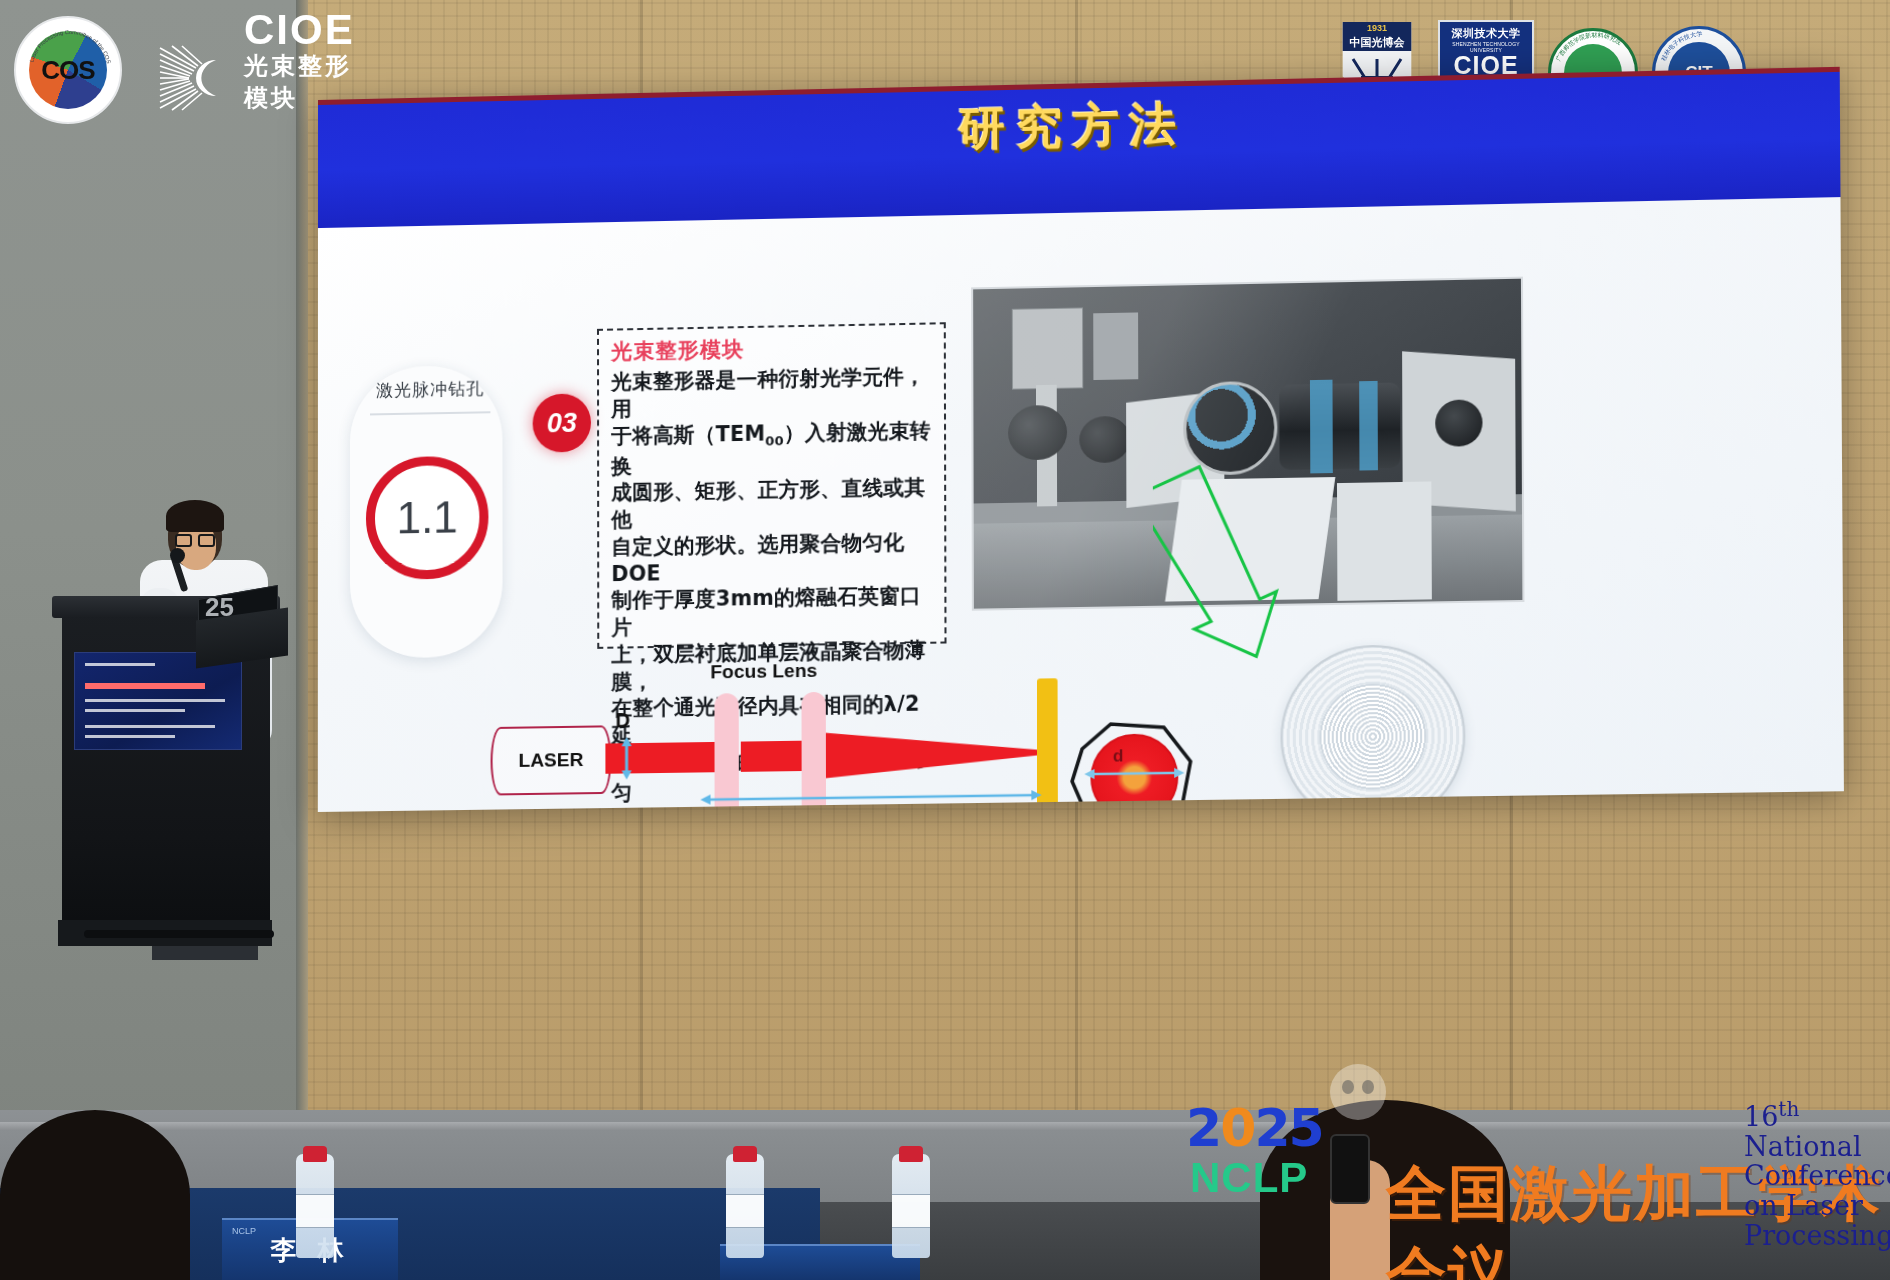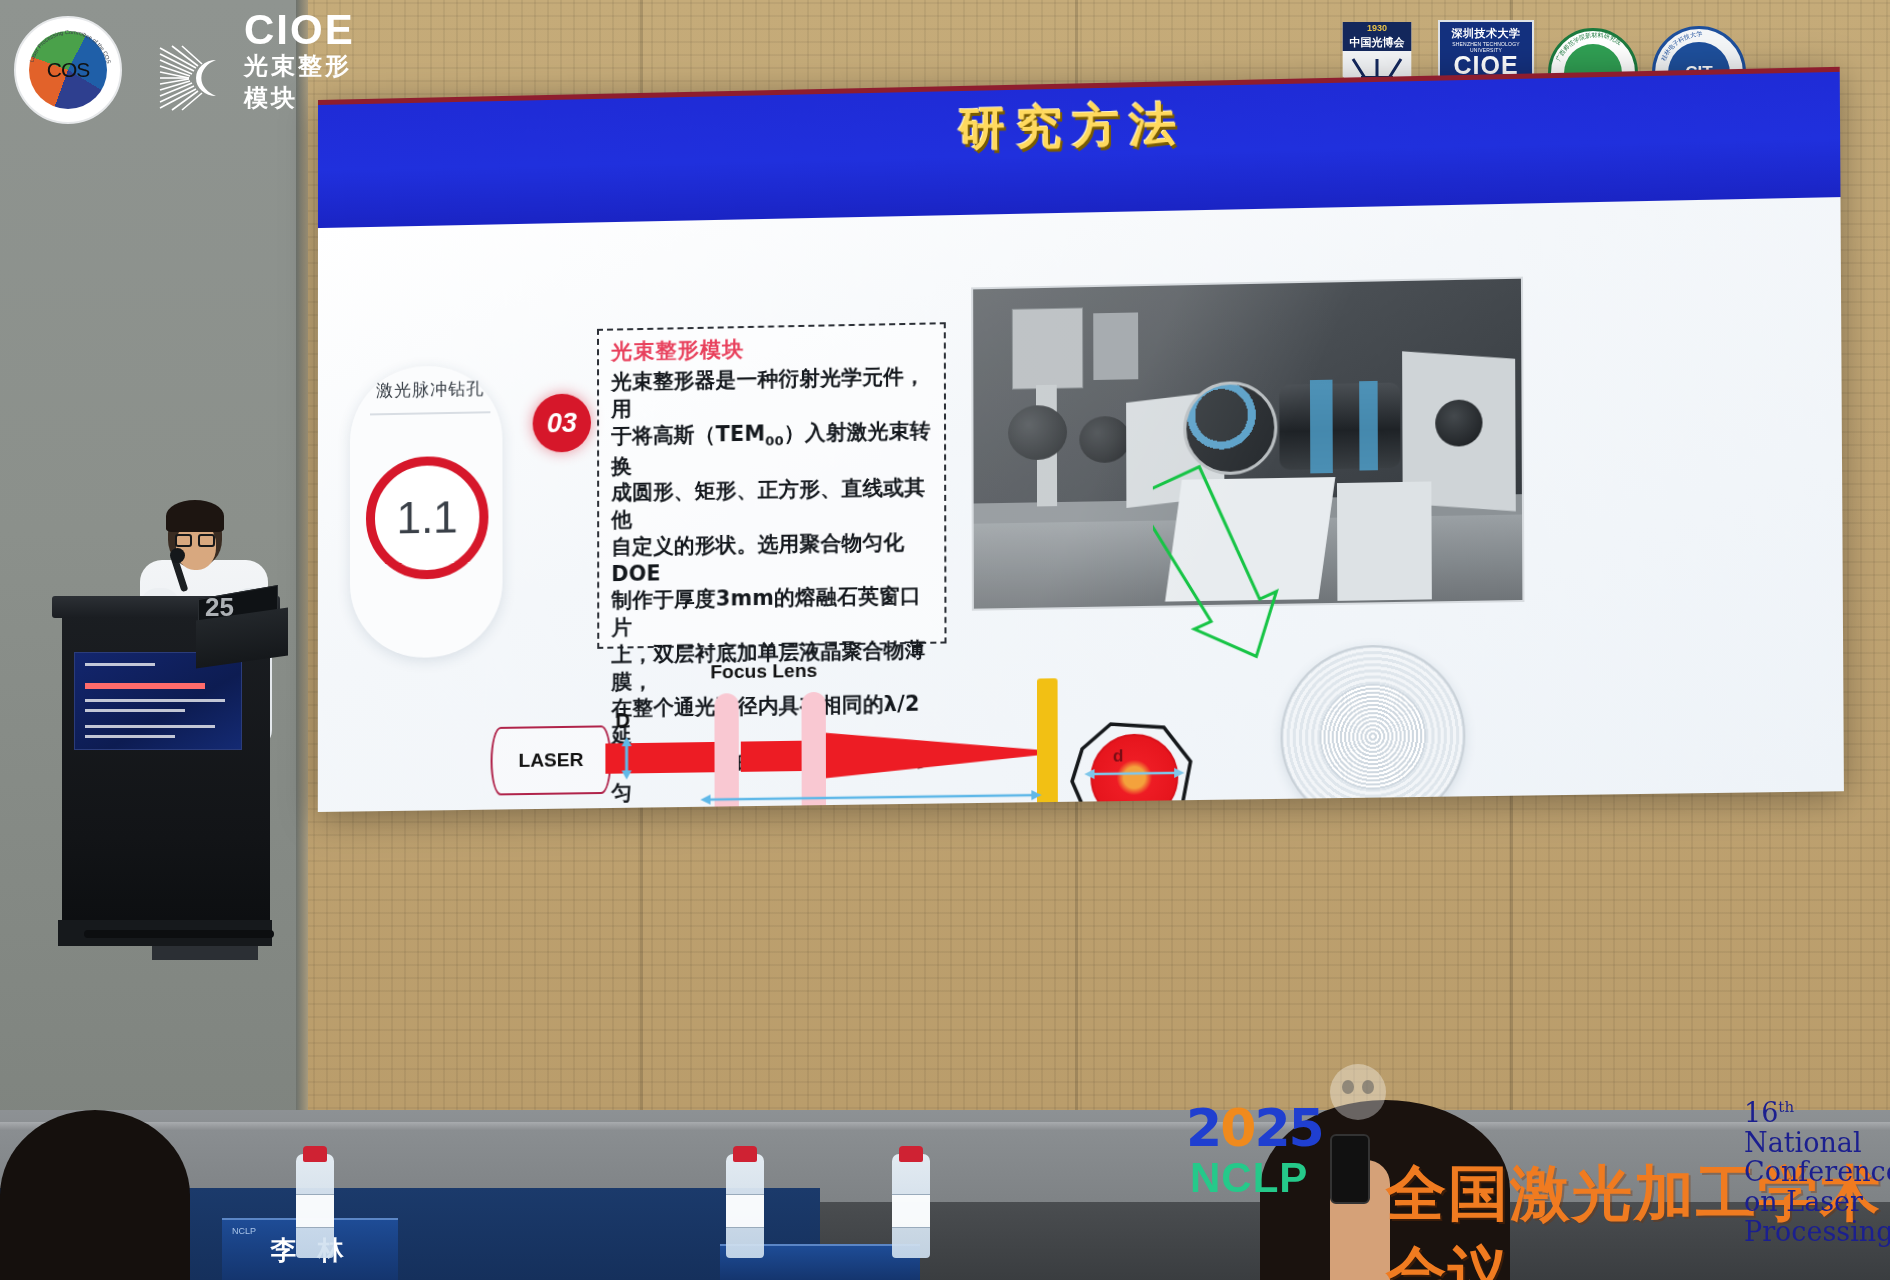--- a/index.html
+++ b/index.html
@@ -290,21 +290,21 @@
   .cos-logo {
     position:absolute; left:14px; top:16px; width:108px; height:108px; border-radius:50%;
     background:#fff; border:2px solid #e6e8ea;
     display:flex; align-items:center; justify-content:center;
   }
   .cos-inner {
     width:78px; height:78px; border-radius:50%;
     background:conic-gradient(from 200deg,#e2622a 0 25%,#4aa14a 25% 52%,#1f5fa8 52% 78%,#2e3f8f 78% 100%);
     display:flex; align-items:center; justify-content:center;
   }
-  .cos-inner span { font-size:21px; font-weight:normal; color:#111; letter-spacing:-1px; }
+  .cos-inner span { font-size:26px; font-weight:bold; color:#111; letter-spacing:-1px; }
   .cos-ring-text { position:absolute; left:8px; top:8px; width:92px; height:92px; }
 
   .cioe {
     position:absolute; left:156px; top:22px; width:210px; height:92px;
     display:flex; align-items:flex-end; gap:16px;
   }
   .cioe-mark { width:72px; height:72px; position:relative; }
   .cioe-txt { color:#fff; }
   .cioe-txt .en { font-size:42px; font-weight:bold; letter-spacing:2px; line-height:.95; }
   .cioe-txt .cn { font-size:24px; font-weight:bold; letter-spacing:3px;
@@ -346,21 +346,21 @@
   .bnclp { position:absolute; left:4px; top:56px; font-size:42px; font-weight:bold; color:#25c98a;
       letter-spacing:1px; }
   .bcn1 { position:absolute; left:204px; top:-4px; font-size:56px; font-weight:bold; color:#f07b20;
       letter-spacing:2px; font-family:"DejaVu Sans",sans-serif;
       text-shadow:2px 2px 0 rgba(120,50,0,.35); }
   .bcn2 { position:absolute; left:200px; top:56px; font-size:60px; font-weight:bold; color:#f07b20;
       letter-spacing:2px; font-family:"DejaVu Sans",sans-serif;
       text-shadow:2px 2px 0 rgba(120,50,0,.35); }
   .ben { position:absolute; left:558px; top:0px; font-size:27px; color:#1b1f8f; line-height:1.1;
       font-family:"DejaVu Serif","Liberation Serif",serif; }
-  .ben sup { font-size:15px; }
+  .ben sup { font-size:20px; }
 
   .watermark {
     position:absolute; left:1330px; bottom:160px; width:56px; height:56px; border-radius:50%;
     background:rgba(255,255,255,.35);
   }
   .wm-dot { position:absolute; border-radius:50%; background:rgba(90,90,90,.55); }
 </style>
 </head>
 <body>
 
@@ -410,21 +410,21 @@
     </div>
     <div class="cioe-txt">
       <div class="en">CIOE</div>
       <div class="cn">光束整形模块</div>
     </div>
   </div>
 
   <div class="uni scnu">
     <div class="shield">
       <div class="shield-top"></div>
-      <div class="shield-year">1930</div>
+      <div class="shield-year">1931</div>
       <div class="shield-cn">中国光博会</div>
       <svg width="72" height="52" style="position:absolute;left:2px;top:30px">
         <path d="M10 4 L34 42 L58 4" stroke="#13275c" stroke-width="3" fill="none"></path>
         <path d="M34 4 L34 26" stroke="#13275c" stroke-width="3"></path>
         <path d="M18 22 L50 22" stroke="#13275c" stroke-width="2"></path>
       </svg>
     </div>
   </div>
 
   <div class="uni sztu">

